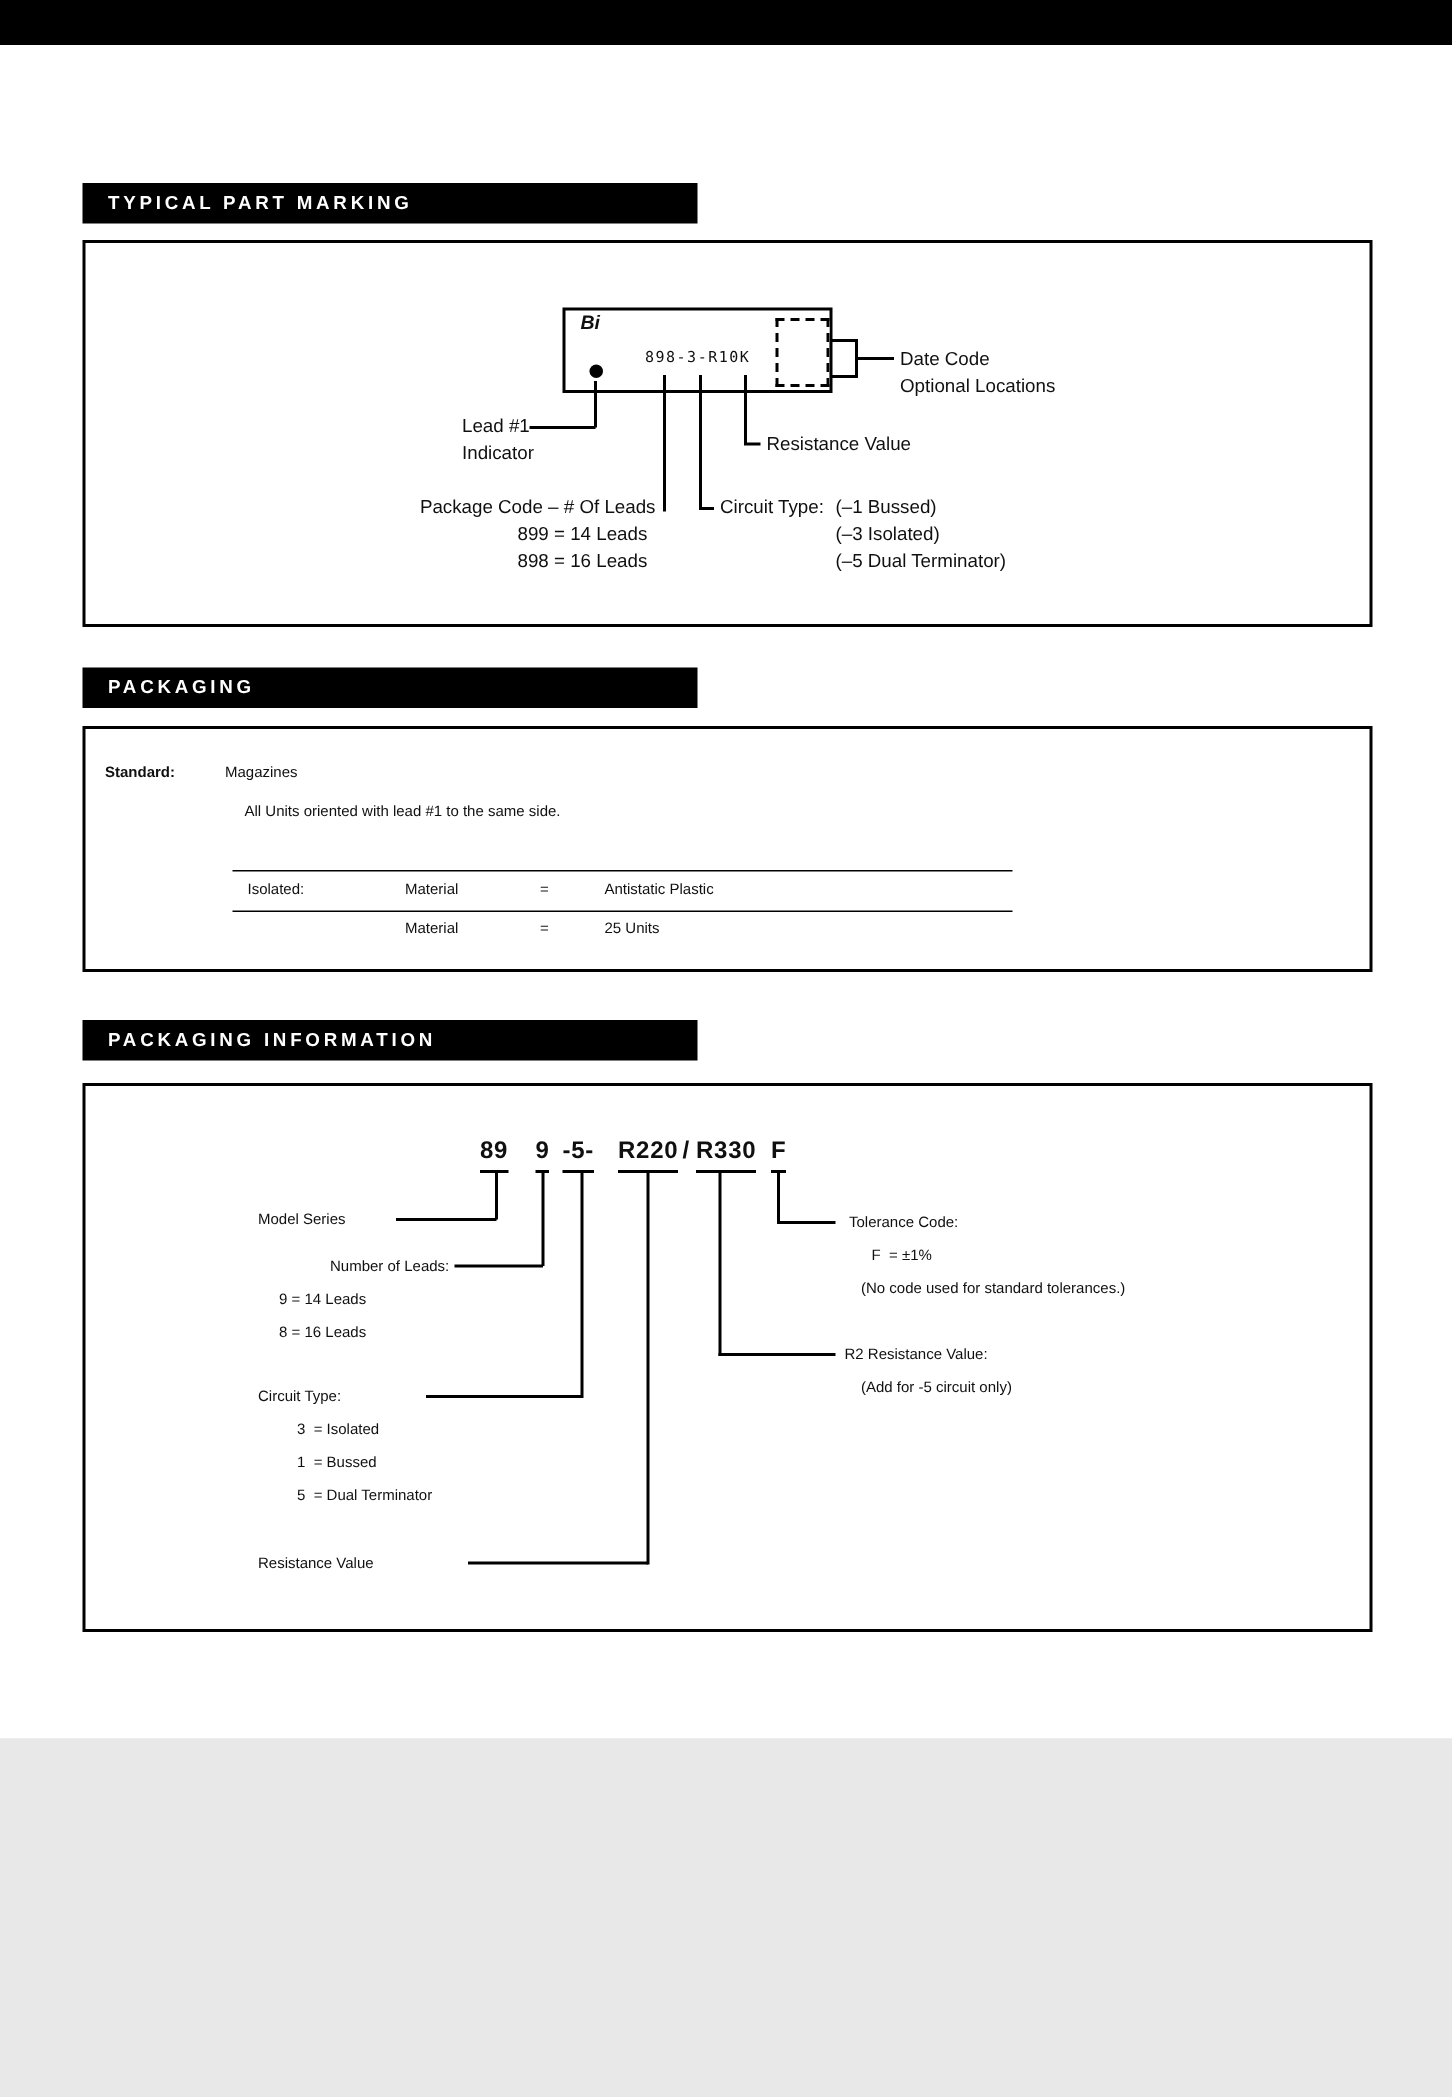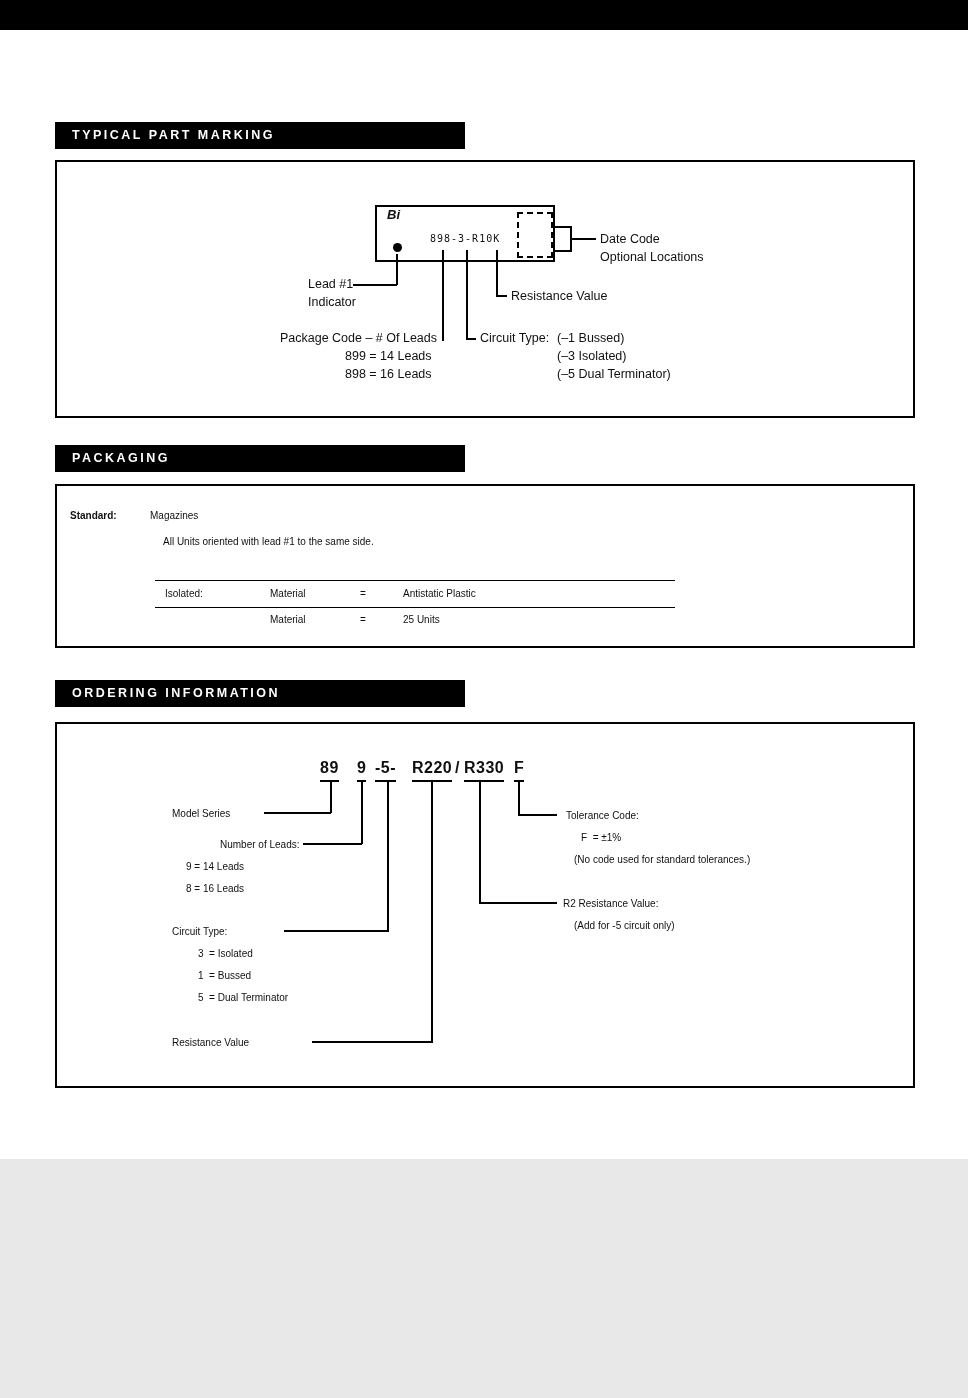--- a/index.html
+++ b/index.html
@@ -101,21 +101,21 @@
   <div class="thin" style="left:155px; top:580px; width:520px;"></div>
   <div class="lbl md" style="left:165px; top:584px;">Isolated:</div>
   <div class="lbl md" style="left:270px; top:584px;">Material</div>
   <div class="lbl md" style="left:360px; top:584px;">=</div>
   <div class="lbl md" style="left:403px; top:584px;">Antistatic Plastic</div>
   <div class="thin" style="left:155px; top:607px; width:520px;"></div>
   <div class="lbl md" style="left:270px; top:610px;">Material</div>
   <div class="lbl md" style="left:360px; top:610px;">=</div>
   <div class="lbl md" style="left:403px; top:610px;">25 Units</div>
 
-  <div class="section-header" style="top:680px;">ORDERING INFORMATION</div>
+  <div class="section-header" style="top:680px;">PACKAGING INFORMATION</div>
   <div class="box" style="top:722px; height:366px;"></div>
 
   <div class="seg" style="left:320px;">89</div>
   <div class="seg" style="left:357px;">9</div>
   <div class="seg" style="left:375px;">-5-</div>
   <div class="seg" style="left:412px;">R220</div>
   <div class="seg seg-plain" style="left:455px;">/</div>
   <div class="seg" style="left:464px;">R330</div>
   <div class="seg" style="left:514px;">F</div>
 

